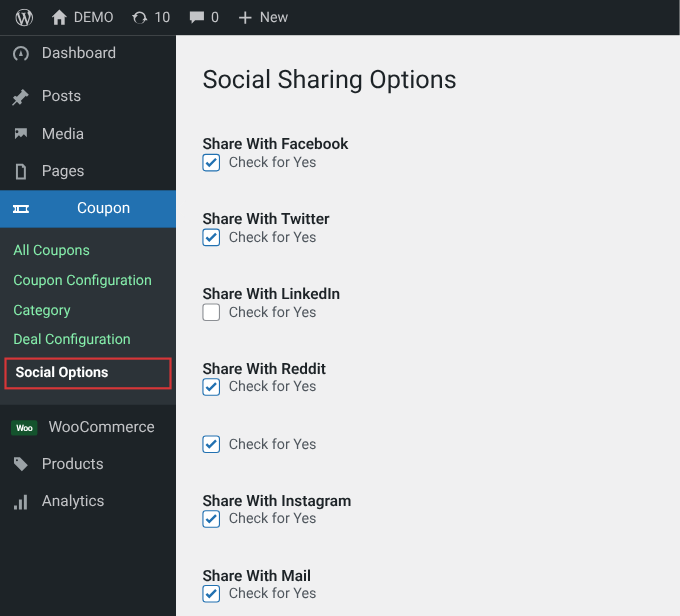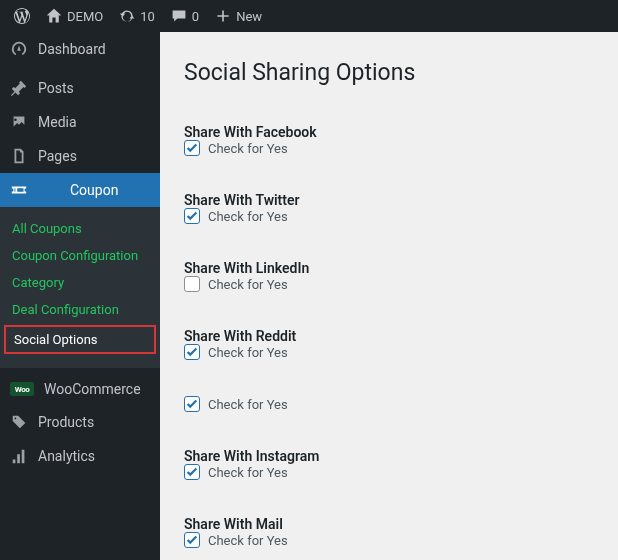--- a/index.html
+++ b/index.html
@@ -12,22 +12,22 @@
     
     .layout { display: flex; height: calc(100% - 32px); }
     .sidebar { width: 160px; background: #1d2327; display: flex; flex-direction: column; }
     .menu-item { display: flex; align-items: center; gap: 10px; padding: 8px 10px; color: #c3c4c7; cursor: pointer; font-size: 14px; position: relative; }
     .menu-item .mi-icon { width: 18px; height: 18px; display: inline-flex; color: rgba(240,246,252,0.6); }
     .menu-item.current { background: #2271b1; color: #fff; font-weight: 400; gap: 42px; }
     .menu-item.current .mi-icon { color: #fff; }
     .menu-item.current::after { content: ""; position: absolute; right: -8px; top: 50%; transform: translateY(-50%); border: 8px solid transparent; border-right-color: #f0f0f1; }
     
     .submenu { background: #2c3338; padding: 8px 0 12px; }
-    .sub-item { padding: 6px 12px; color: #22c55e; font-size: 13px; cursor: pointer; }
-    .sub-item.highlighted { color: #fff; font-weight: 400; border: 2px solid #d63638; margin: 2px 4px; padding: 5px 8px; }
+    .sub-item { padding: 6px 12px; color: #86efac; font-size: 13px; cursor: pointer; }
+    .sub-item.highlighted { color: #fff; font-weight: 700; border: 2px solid #d63638; margin: 2px 4px; padding: 5px 8px; }
     
     .content { flex: 1; padding: 27px 24px; overflow-y: auto; }
     .page-title { font-size: 23px; font-weight: 400; color: #1d2327; margin-bottom: 20px; }
     
     .opt-row { display: flex; align-items: flex-start; padding: 18px 0; flex-direction: column; }
     .opt-label { width: 225px; font-weight: 600; color: #1d2327; font-size: 14px; }
     .opt-check { display: flex; align-items: center; gap: 8px; }
     .cb { width: 16px; height: 16px; border: 1px solid #8c8f94; border-radius: 3px; display: inline-flex; align-items: center; justify-content: center; background: #fff; cursor: pointer; }
     .cb.checked { border-color: #2271b1; }
     .cb.checked svg { display: block; }

